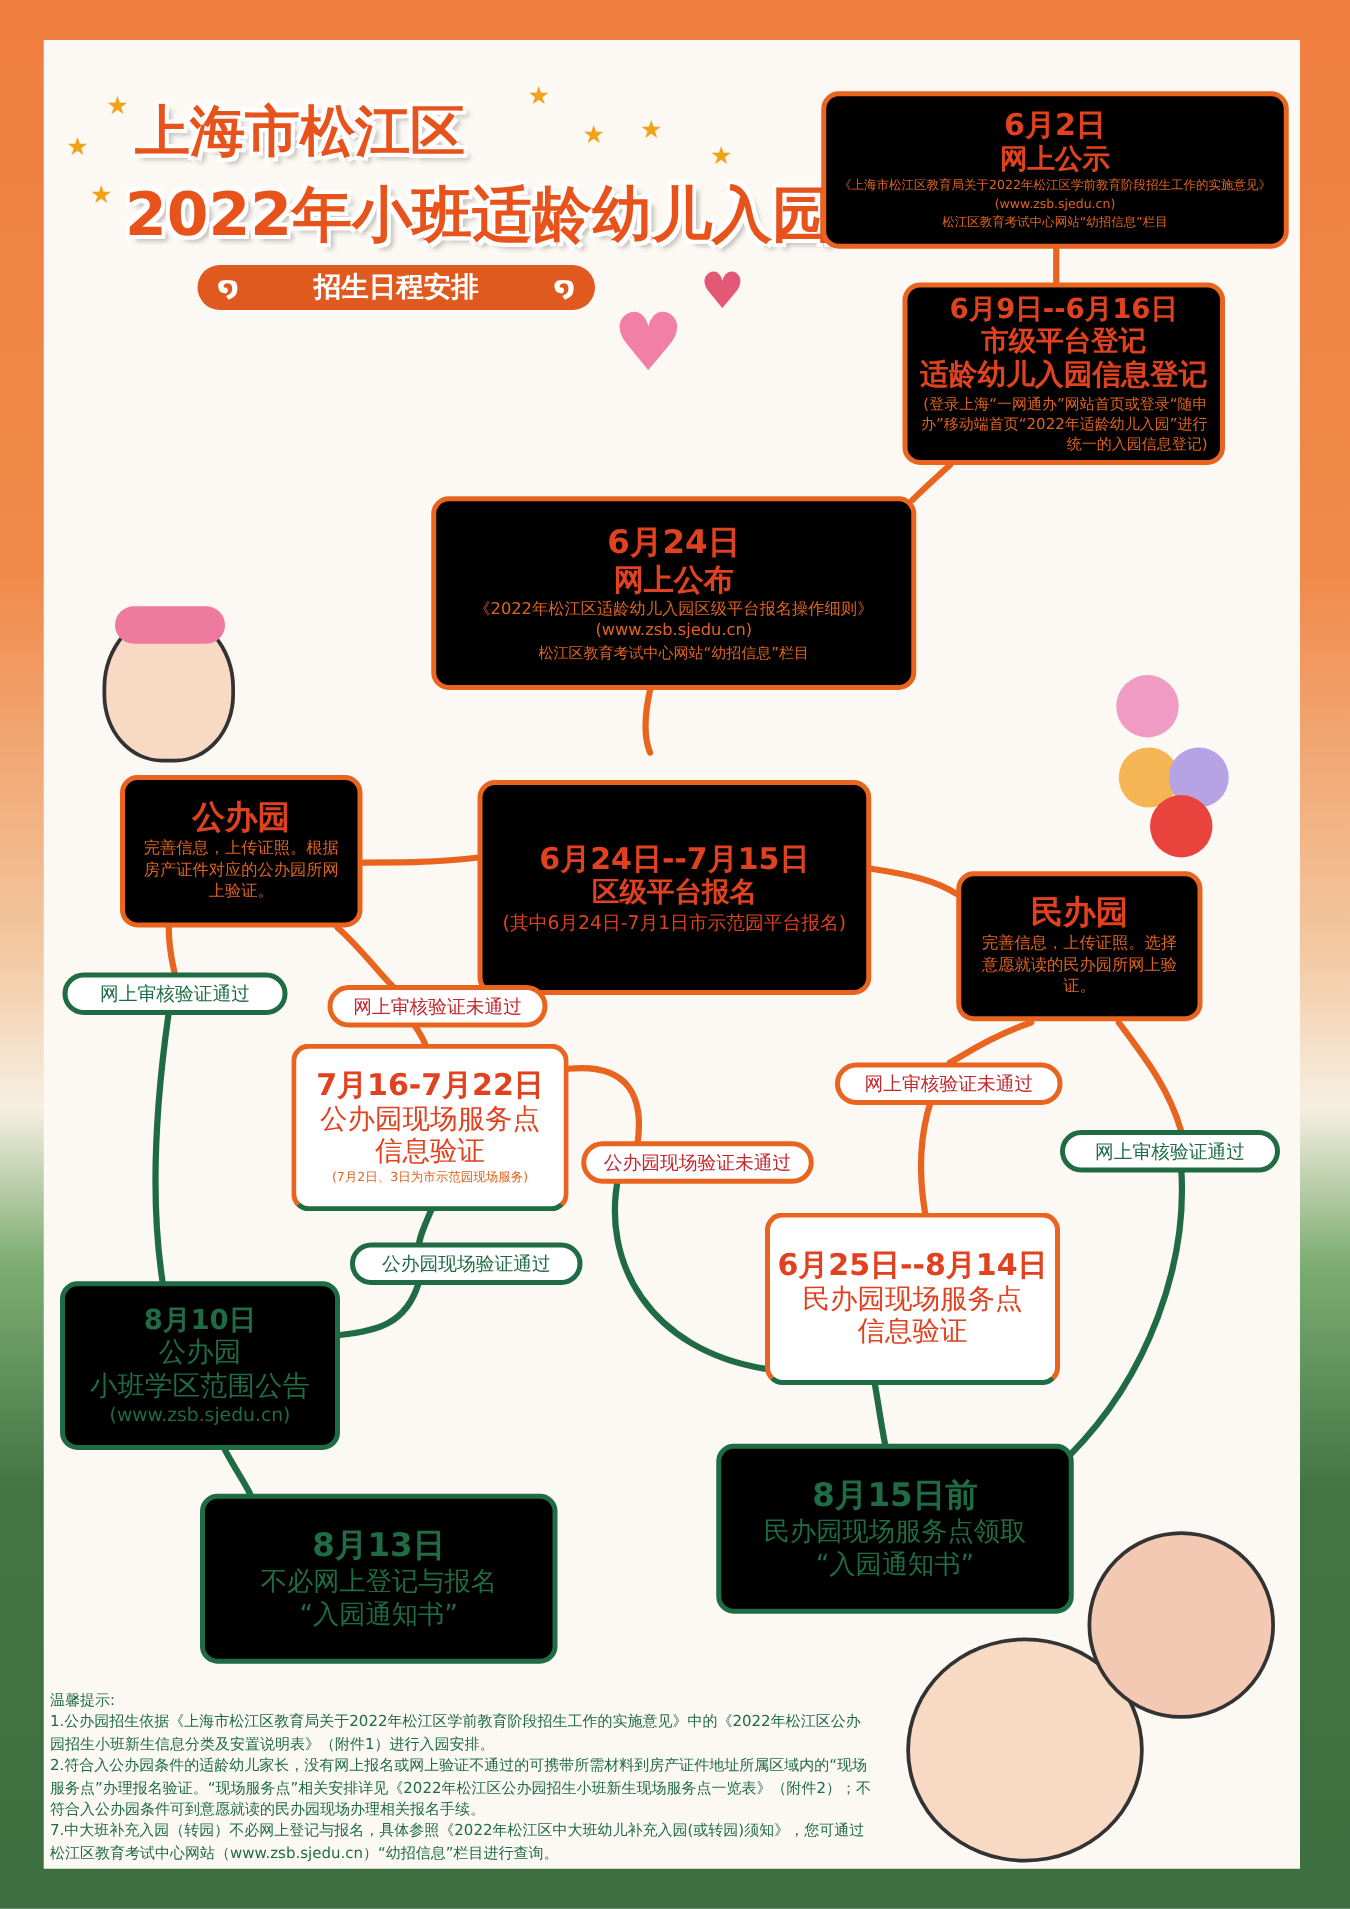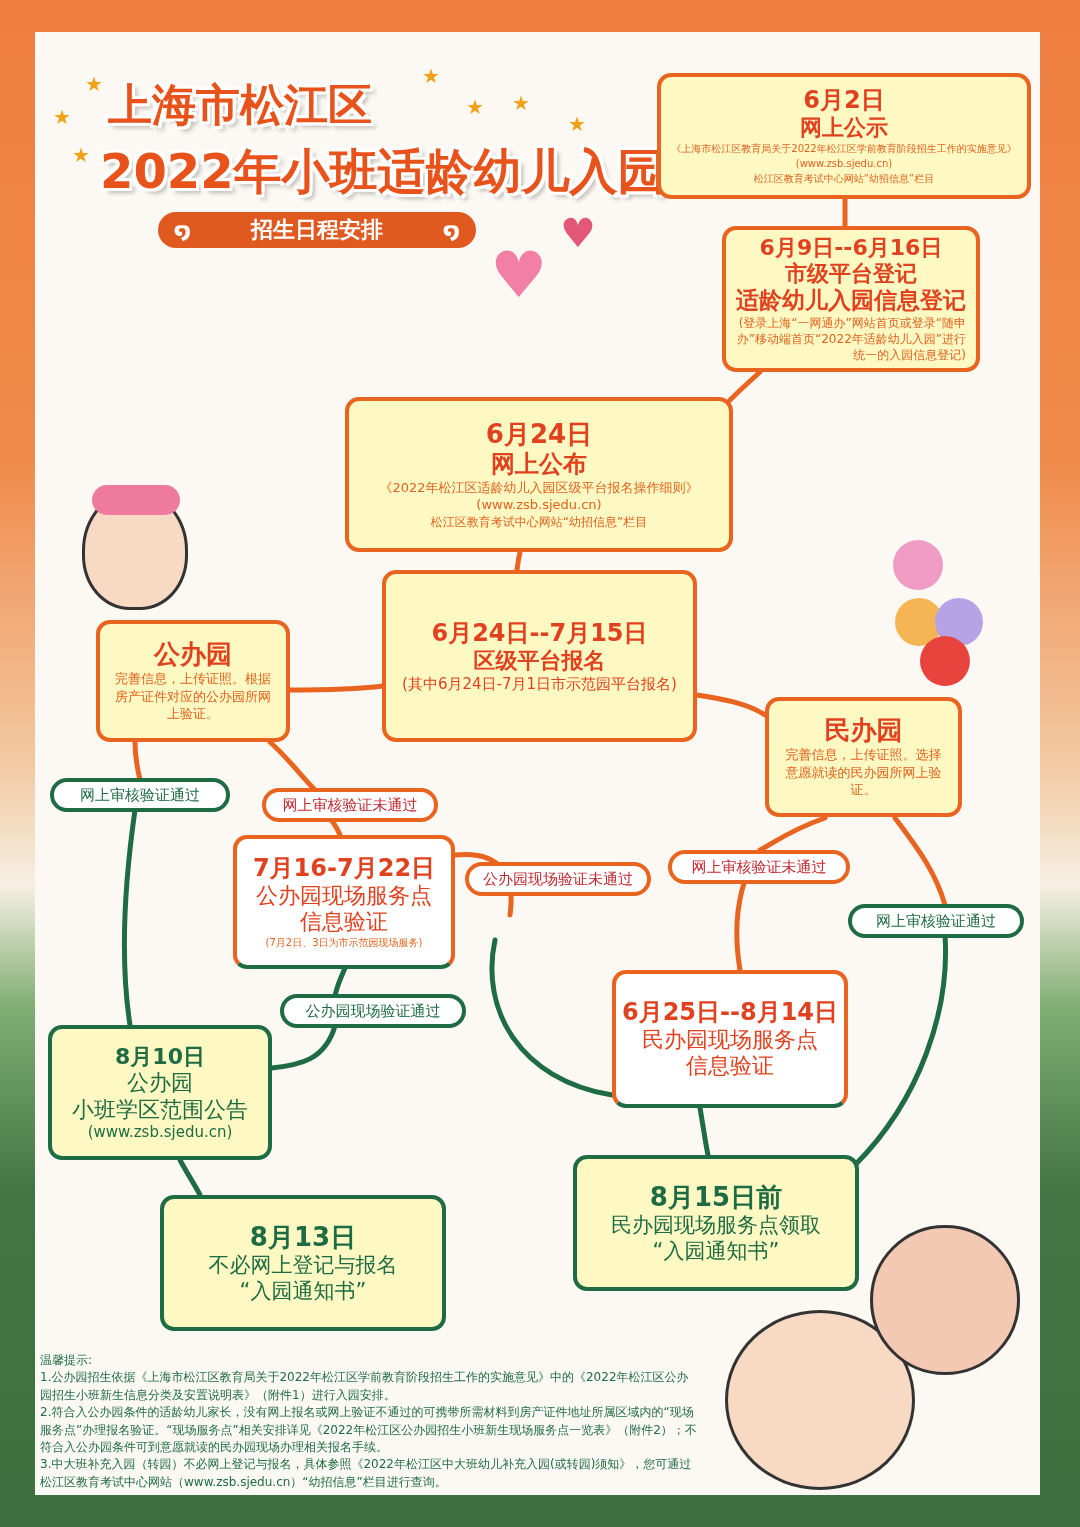--- a/index.html
+++ b/index.html
@@ -1,20 +1,20 @@
 <!DOCTYPE html>
 <html><head>
 <meta charset="utf-8">
 <style>
 *{box-sizing:border-box;margin:0;padding:0}
 html,body{width:1080px;height:1527px;overflow:hidden}
 body{font-family:"DejaVu Sans","Liberation Sans",sans-serif;background:linear-gradient(180deg,#ef7f40 0%,#f08a4a 30%,#f3c9a2 50%,#f6efe2 58%,#7fae73 66%,#437544 78%,#3e6f40 100%);position:relative}
 .paper{position:absolute;left:35px;top:32px;width:1005px;height:1463px;background:#fcf9f4}
 svg.lines{position:absolute;left:0;top:0;width:1080px;height:1527px}
-.box{position:absolute;background:#fef9c3;border:4px solid #e8641f;border-radius:14px;text-align:center;color:#e0411f;display:flex;flex-direction:column;align-items:center;justify-content:center;line-height:1.2}
+.box{position:absolute;background:#000000;border:4px solid #e8641f;border-radius:14px;text-align:center;color:#e0411f;display:flex;flex-direction:column;align-items:center;justify-content:center;line-height:1.2}
 .box.g{border-color:#1f6b43;color:#1f6b43}
 .box.mix{border-color:#e8641f;border-bottom-color:#1f6b43;background:#fff}
 .b1{font-size:26px;font-weight:bold}
 .b2{font-size:22px;font-weight:bold}
 .s{font-size:12px;color:#e0621f;line-height:1.35}
 .xs{font-size:10px;color:#e0621f;line-height:1.5}
 .pill{position:absolute;background:#fff;border:4px solid #e8641f;border-radius:20px;font-size:15px;color:#c2282e;display:flex;align-items:center;justify-content:center;white-space:nowrap}
 .pill.g{border-color:#1f6b43;color:#1f6b43}
 .title{position:absolute;color:#e8531c;font-weight:bold;text-shadow:3px 3px 0 #fff,-3px -3px 0 #fff,3px -3px 0 #fff,-3px 3px 0 #fff,5px 5px 4px rgba(0,0,0,.25)}
 .subtitle{position:absolute;left:158px;top:212px;width:318px;height:36px;background:#e05a1f;border-radius:18px;color:#fff;font-size:22px;font-weight:bold;display:flex;align-items:center;justify-content:center;gap:60px}
@@ -92,39 +92,39 @@
 </div>
 
 <div class="box" style="left:345px;top:397px;width:388px;height:155px">
   <div class="b1">6月24日</div>
   <div class="b2" style="font-size:24px">网上公布</div>
   <div class="s" style="font-size:13px">《2022年松江区适龄幼儿入园区级平台报名操作细则》</div>
   <div class="s" style="font-size:13px">(www.zsb.sjedu.cn)</div>
   <div class="s">松江区教育考试中心网站“幼招信息”栏目</div>
 </div>
 
-<div class="box" style="left:382px;top:570px;width:315px;height:172px;padding:0 10px">
+<div class="box" style="left:382px;top:624px;width:315px;height:172px;padding:0 10px">
   <div class="b2" style="font-size:24px">6月24日--7月15日</div>
   <div class="b2">区级平台报名</div>
   <div style="font-size:15px;font-weight:normal">(其中6月24日-7月1日市示范园平台报名)</div>
 </div>
 
 <div class="box" style="left:96px;top:620px;width:194px;height:122px;padding:0 12px">
   <div class="b1">公办园</div>
   <div class="s" style="font-size:13px">完善信息，上传证照。根据房产证件对应的公办园所网上验证。</div>
 </div>
 
 <div class="box" style="left:765px;top:697px;width:197px;height:120px;padding:0 12px">
   <div class="b1">民办园</div>
   <div class="s" style="font-size:13px">完善信息，上传证照。选择意愿就读的民办园所网上验证。</div>
 </div>
 
 <div class="pill g" style="left:50px;top:778px;width:180px;height:34px">网上审核验证通过</div>
 <div class="pill" style="left:262px;top:788px;width:176px;height:34px">网上审核验证未通过</div>
-<div class="pill" style="left:465px;top:862px;width:186px;height:34px">公办园现场验证未通过</div>
+<div class="pill" style="left:465px;top:913px;width:186px;height:34px">公办园现场验证未通过</div>
 <div class="pill g" style="left:280px;top:994px;width:186px;height:34px">公办园现场验证通过</div>
 <div class="pill" style="left:668px;top:850px;width:182px;height:34px">网上审核验证未通过</div>
 <div class="pill g" style="left:848px;top:904px;width:176px;height:34px">网上审核验证通过</div>
 
 <div class="box mix" style="left:233px;top:835px;width:222px;height:134px">
   <div class="b2" style="font-size:24px">7月16-7月22日</div>
   <div class="b2" style="font-weight:normal">公办园现场服务点</div>
   <div class="b2" style="font-weight:normal">信息验证</div>
   <div class="xs">(7月2日、3日为市示范园现场服务)</div>
 </div>
@@ -151,14 +151,14 @@
 <div class="box g" style="left:573px;top:1155px;width:286px;height:136px">
   <div class="b1">8月15日前</div>
   <div style="font-size:21px">民办园现场服务点领取</div>
   <div style="font-size:21px">“入园通知书”</div>
 </div>
 
 <div class="notes">
   <div>温馨提示:</div>
   <div>1.公办园招生依据《上海市松江区教育局关于2022年松江区学前教育阶段招生工作的实施意见》中的《2022年松江区公办园招生小班新生信息分类及安置说明表》（附件1）进行入园安排。</div>
   <div>2.符合入公办园条件的适龄幼儿家长，没有网上报名或网上验证不通过的可携带所需材料到房产证件地址所属区域内的“现场服务点”办理报名验证。“现场服务点”相关安排详见《2022年松江区公办园招生小班新生现场服务点一览表》（附件2）；不符合入公办园条件可到意愿就读的民办园现场办理相关报名手续。</div>
-  <div>3.中大班补充入园（转园）不必网上登记与报名，具体参照《2022年松江区中大班幼儿补充入园(或转园)须知》，您可通过松江区教育考试中心网站（www.zsb.sjedu.cn）“幼招信息”栏目进行查询。</div>
+  <div>7.中大班补充入园（转园）不必网上登记与报名，具体参照《2022年松江区中大班幼儿补充入园(或转园)须知》，您可通过松江区教育考试中心网站（www.zsb.sjedu.cn）“幼招信息”栏目进行查询。</div>
 </div>
 
 </body></html>

